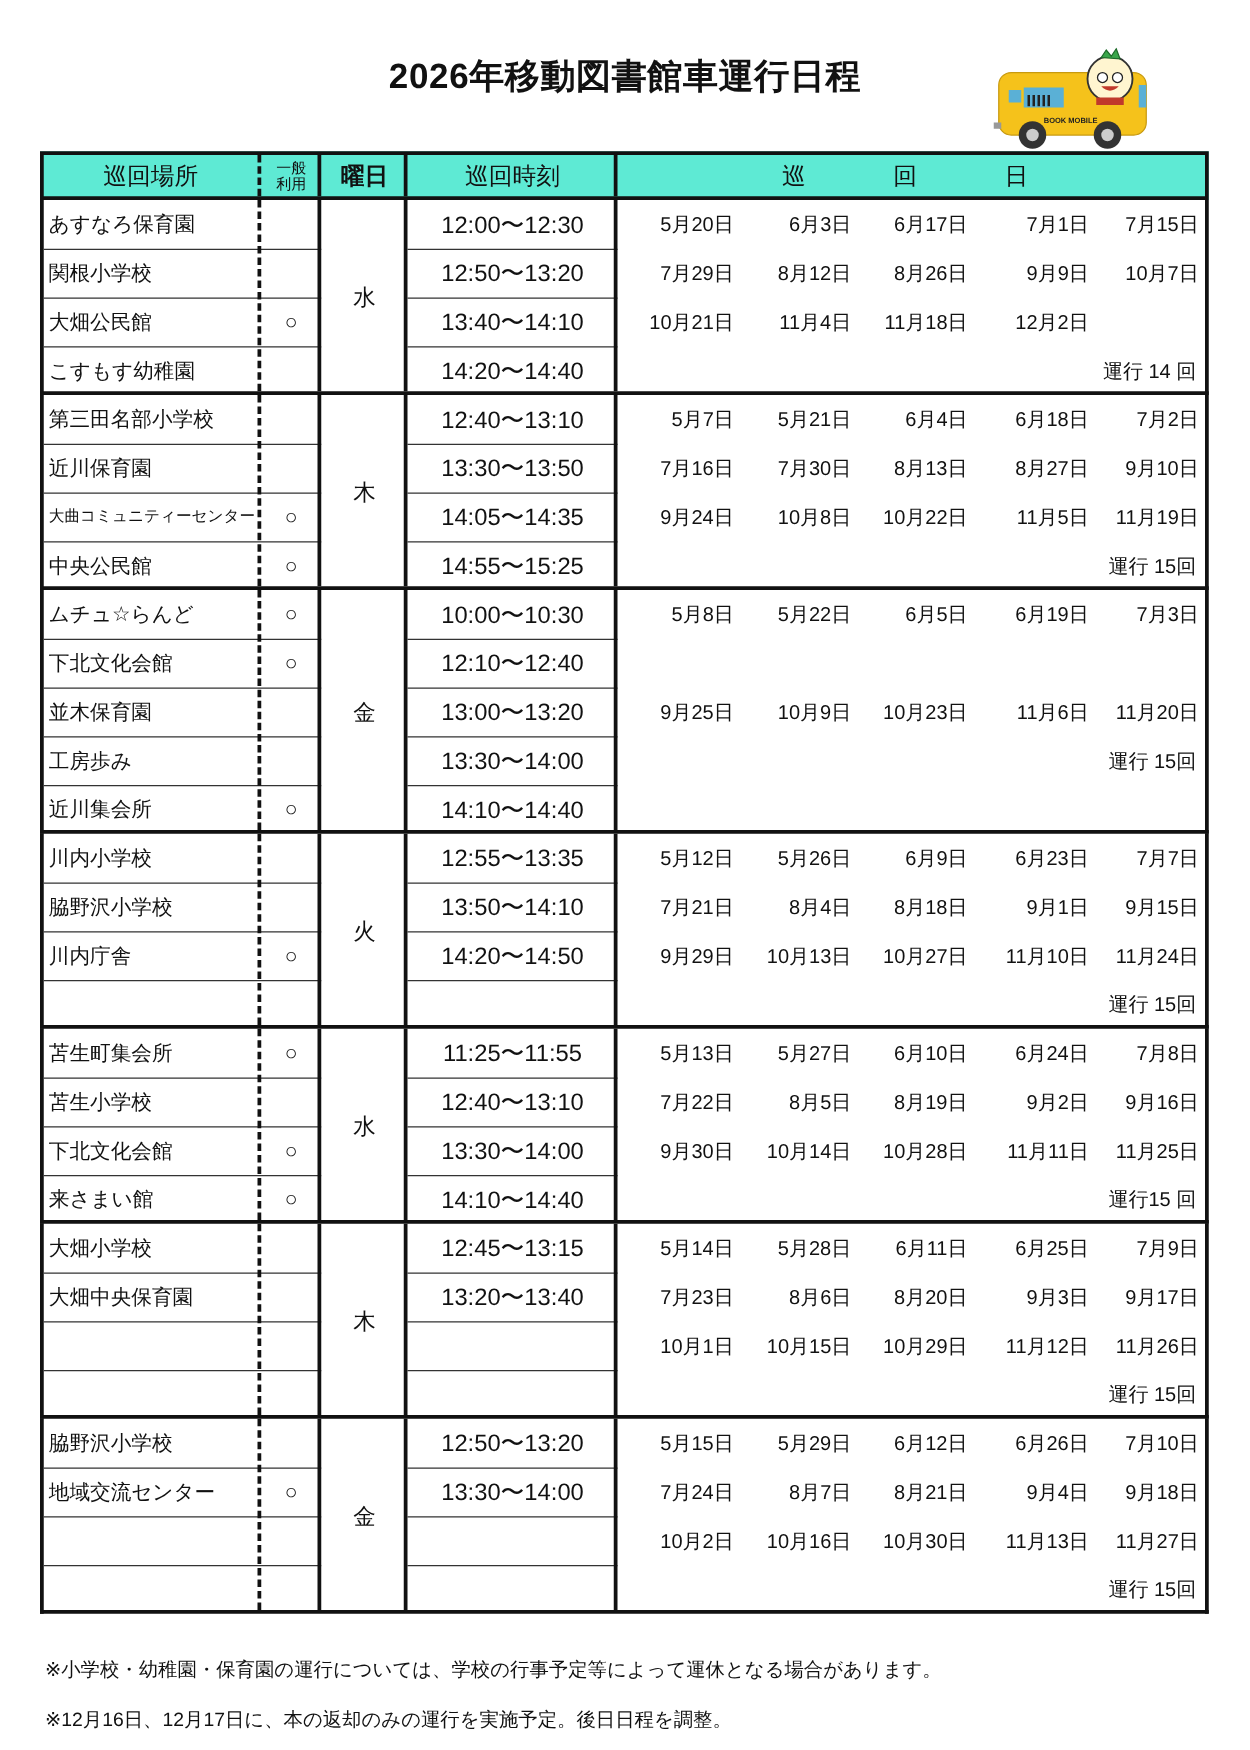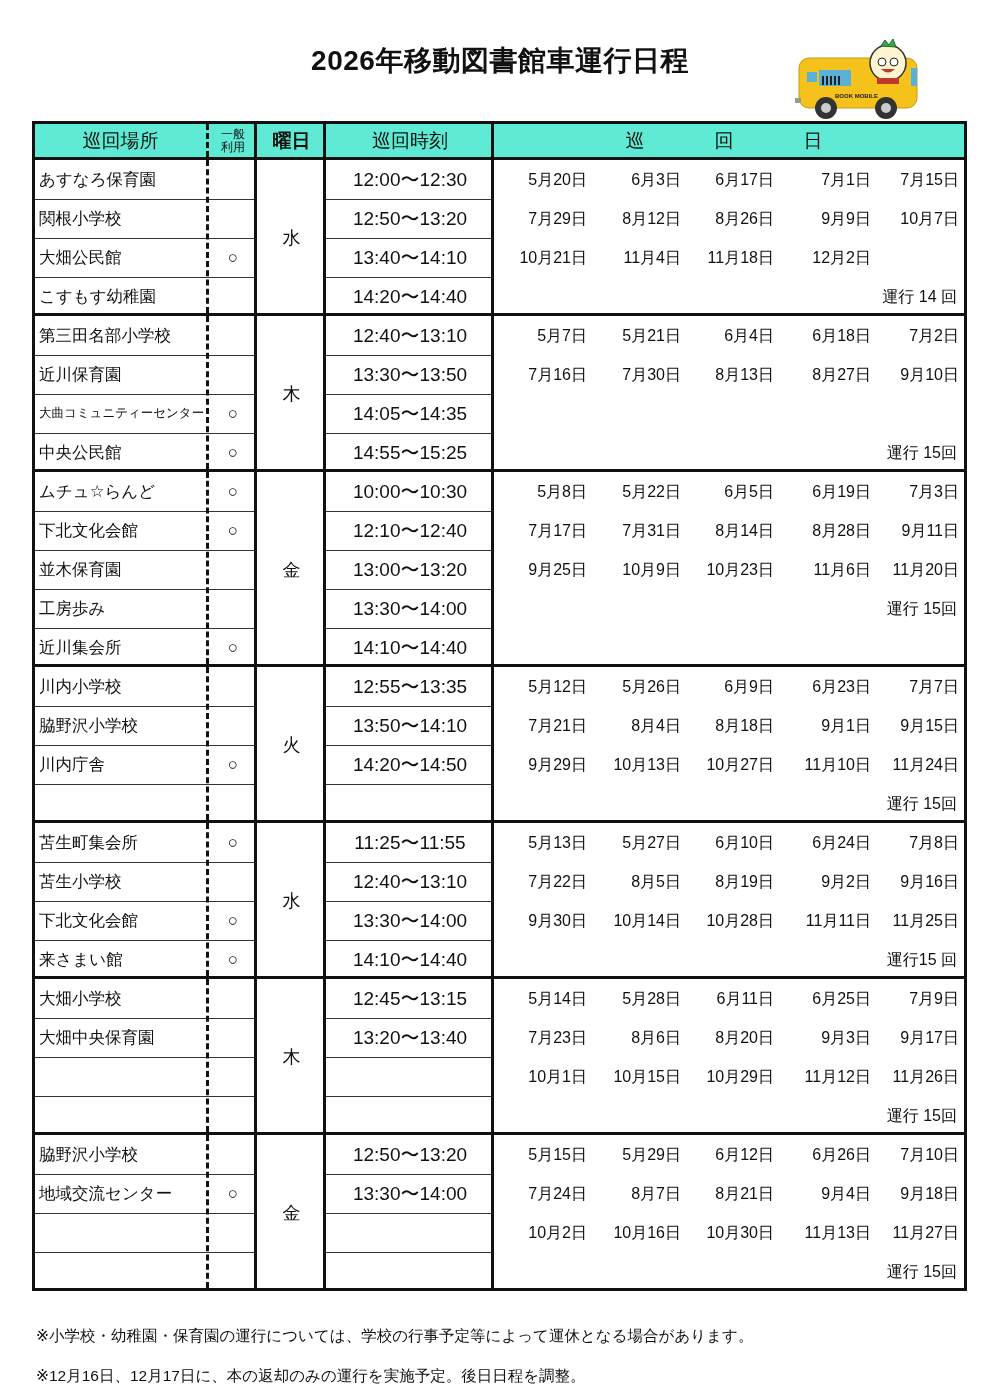--- a/index.html
+++ b/index.html
@@ -178,20 +178,27 @@
             <span class="d" style="left:284px">6月18日</span>
             <span class="d" style="left:372px">7月2日</span>
           </div>
           <div class="drow" style="top:39px">
             <span class="d" style="left:0px">7月16日</span>
             <span class="d" style="left:94px">7月30日</span>
             <span class="d" style="left:187px">8月13日</span>
             <span class="d" style="left:284px">8月27日</span>
             <span class="d" style="left:372px">9月10日</span>
           </div>
+          <div class="drow" style="top:78px">
+            <span class="d" style="left:0px">9月24日</span>
+            <span class="d" style="left:94px">10月8日</span>
+            <span class="d" style="left:187px">10月22日</span>
+            <span class="d" style="left:284px">11月5日</span>
+            <span class="d" style="left:372px">11月19日</span>
+          </div>
           <span class="run" style="top:127px">運行 15回</span>
         </div>
         <span class="vdash" style="left:171px"></span>
         <span class="vline" style="left:219px"></span>
         <span class="vline" style="left:288px"></span>
         <span class="vline" style="left:456px"></span>
       </div>
       <div class="group" style="height: 195px;">
         <div class="row" style="top:0px">
         <div class="cell-place">ムチュ☆らんど</div>
@@ -227,27 +234,20 @@
         <div class="cell-time">14:10〜14:40</div>
       </div>
         <div class="day" style="top:0;height:195px">金</div>
         <div class="dates" style="top:0;height:195px">
           <div class="drow" style="top:0px">
             <span class="d" style="left:0px">5月8日</span>
             <span class="d" style="left:94px">5月22日</span>
             <span class="d" style="left:187px">6月5日</span>
             <span class="d" style="left:284px">6月19日</span>
             <span class="d" style="left:372px">7月3日</span>
-          </div>
-          <div class="drow" style="top:39px">
-            <span class="d" style="left:0px">7月17日</span>
-            <span class="d" style="left:94px">7月31日</span>
-            <span class="d" style="left:187px">8月14日</span>
-            <span class="d" style="left:284px">8月28日</span>
-            <span class="d" style="left:372px">9月11日</span>
           </div>
           <div class="drow" style="top:78px">
             <span class="d" style="left:0px">9月25日</span>
             <span class="d" style="left:94px">10月9日</span>
             <span class="d" style="left:187px">10月23日</span>
             <span class="d" style="left:284px">11月6日</span>
             <span class="d" style="left:372px">11月20日</span>
           </div>
           <span class="run" style="top:127px">運行 15回</span>
         </div>

